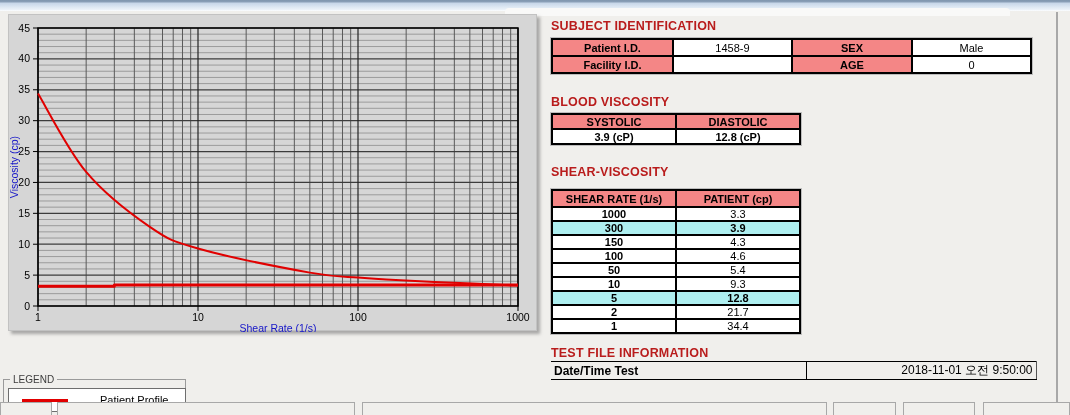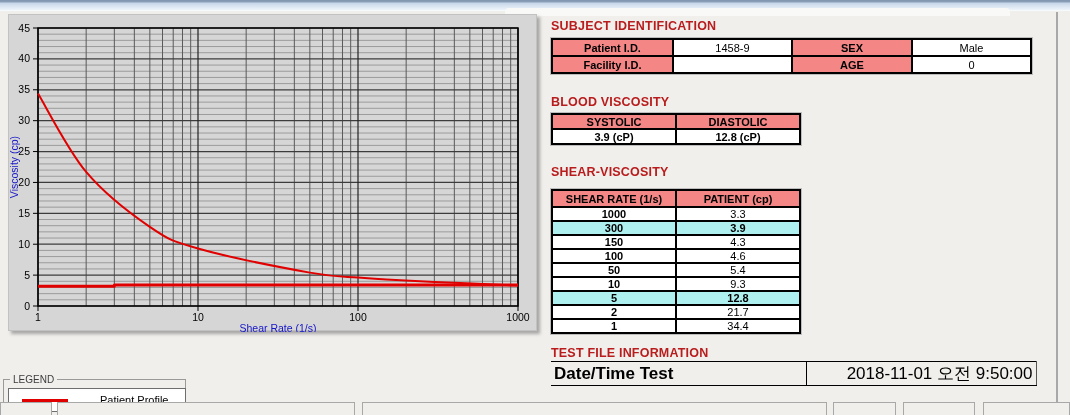--- a/index.html
+++ b/index.html
@@ -29,21 +29,21 @@
 
   table.dtable { position:absolute; border-collapse:collapse; table-layout:fixed;
     font-family:"Liberation Sans",sans-serif; font-size:11px; color:#000;
     border:2px solid #404040; outline:1px solid #bdbdbd; background:#fff; }
   table.dtable td { border:2px solid #000000; text-align:center; white-space:nowrap; overflow:hidden; padding:0 2px; }
   td.hdr { background:#f48686; font-weight:bold; }
   .bold { font-weight:bold; }
   tr.hl td { background:#aeeff0; font-weight:bold; }
 
   table.ttable { position:absolute; border-collapse:collapse; table-layout:fixed;
-    font-family:"Liberation Sans",sans-serif; font-size:17px; color:#000; }
+    font-family:"Liberation Sans",sans-serif; font-size:12px; color:#000; }
   table.ttable td { border-top:1px solid #000; border-bottom:1px solid #000;
     white-space:nowrap; overflow:hidden; height:14px; padding:0 3px; }
   table.ttable td.tlabel { font-weight:bold; text-align:left; }
   table.ttable td.tvalue { text-align:right; border-left:1px solid #000; border-right:1px solid #555; }
 
   .sb { position:absolute; top:402px; height:13px; background:#f0efec;
     border:1px solid #a8a8a8; border-bottom:none; }
   .right-divider { position:absolute; left:1056px; top:12px; width:2px; height:390px; background:#a8a8a8; }
 </style>
 </head>

